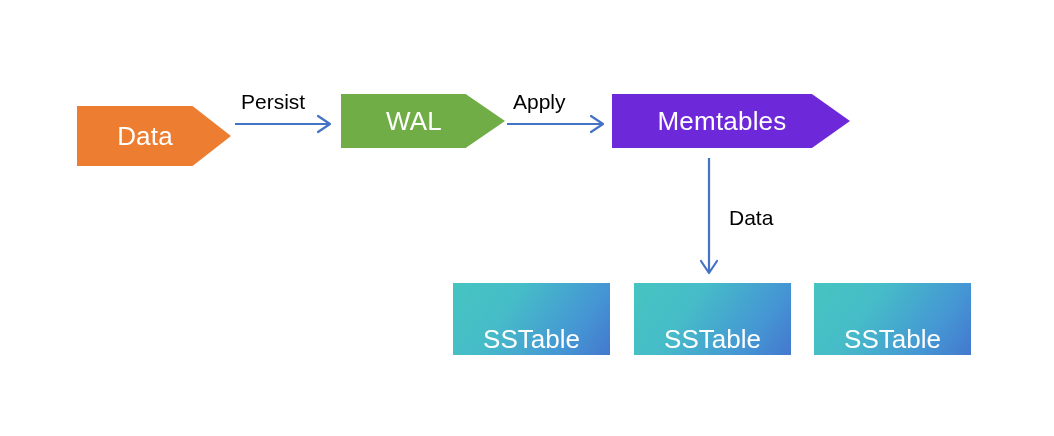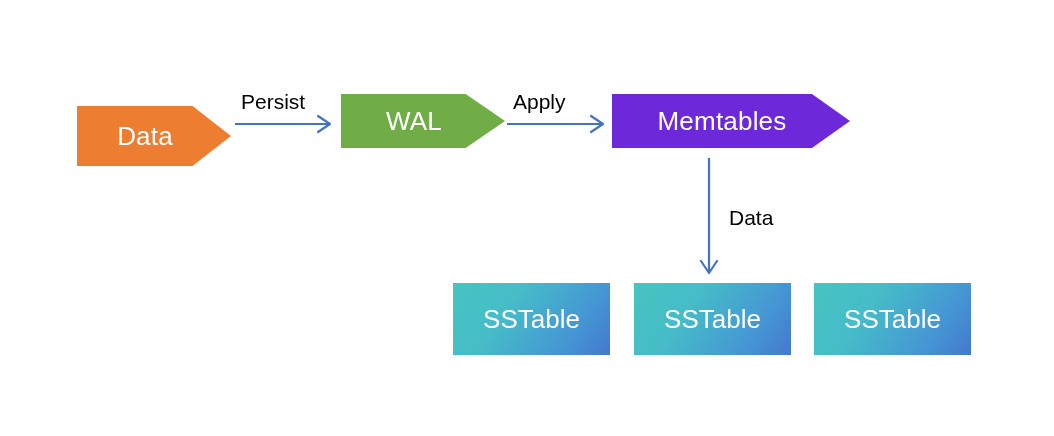--- a/index.html
+++ b/index.html
@@ -38,21 +38,21 @@
     position: relative;
     z-index: 2;
     
     padding-right: 18px;
   }
 
   
   .sstable {
     position: absolute;
     display: flex;
-    align-items: center;
+    align-items: flex-end;
     justify-content: center;
     box-sizing: border-box;
     color: #ffffff;
     font-size: 26px;
     font-family: "Liberation Sans", sans-serif;
     white-space: nowrap;
   }
 
   
   .edge-label {

